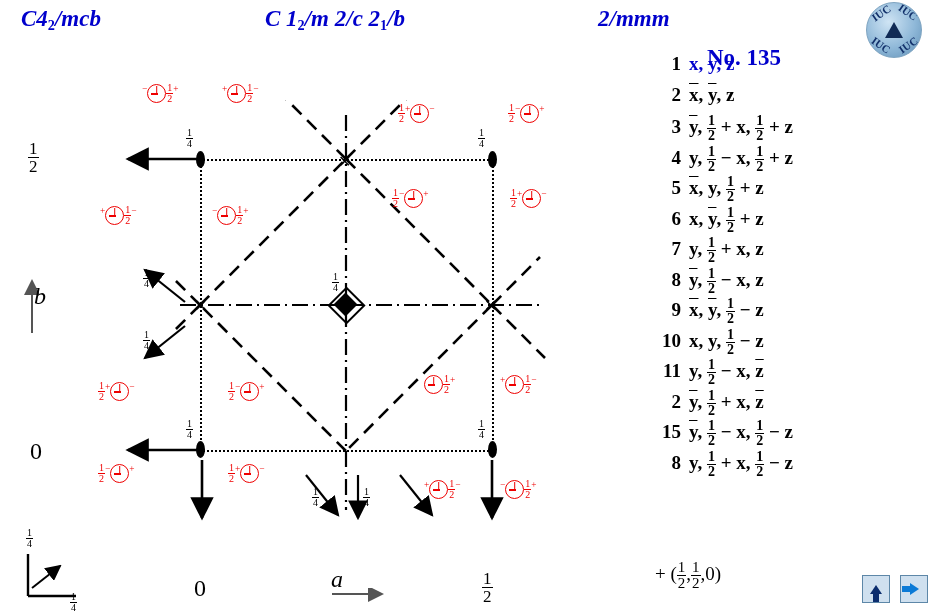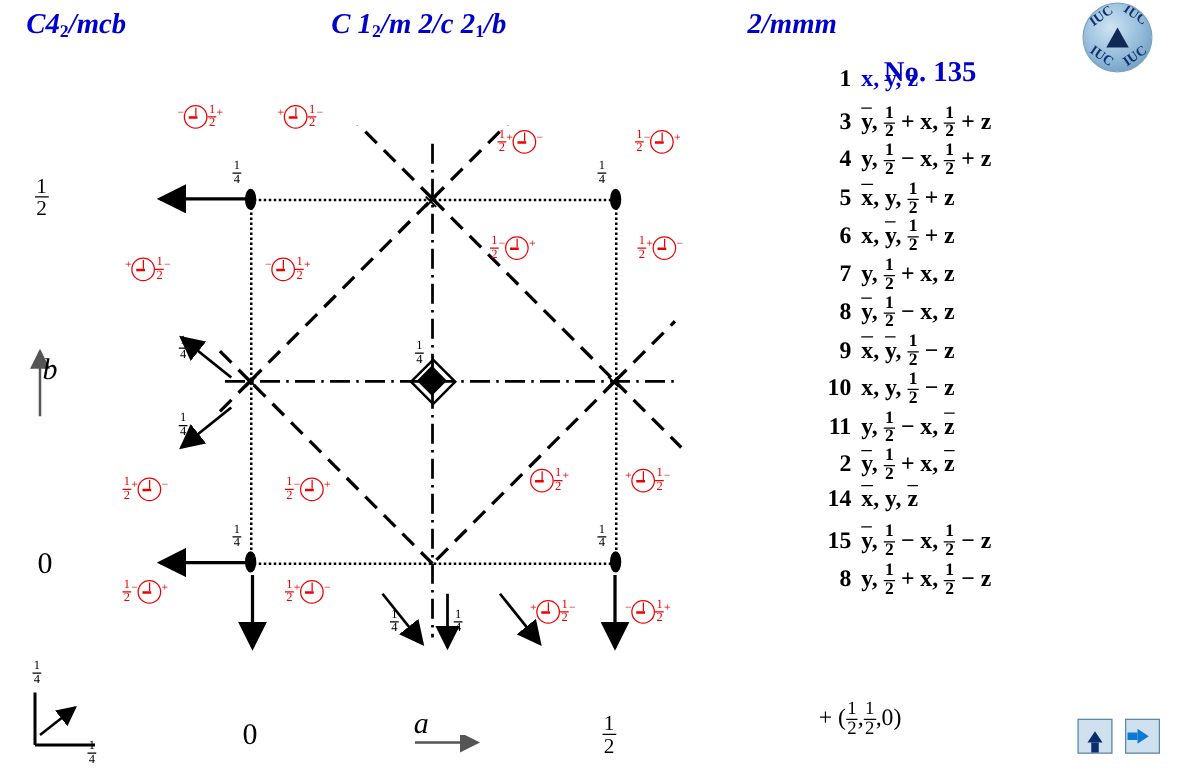--- a/index.html
+++ b/index.html
@@ -289,31 +289,31 @@
     <line x1="10" y1="6" x2="10" y2="48" stroke="#000" stroke-width="2.4"></line>
     <line x1="10" y1="48" x2="58" y2="48" stroke="#000" stroke-width="2.4"></line>
     <line x1="14" y1="40" x2="42" y2="18" stroke="#000" stroke-width="2" marker-end="url(#ah4)"></line>
   </svg>
   <div class="abs" style="left:26px;top:528px;"><span class="frac blk"><span class="n">1</span><span class="d">4</span></span></div>
   <div class="abs" style="left:70px;top:592px;"><span class="frac blk"><span class="n">1</span><span class="d">4</span></span></div>
 </div>
 
 <div class="ops" id="ops-list">
     <div class="row"><span class="num">1</span><span class="blue">x, y, z</span></div>
+    <div class="row"><span class="num">2</span><span><span class="ovl">x</span>, <span class="ovl">y</span>, z</span></div>
     <div class="row"><span class="num">3</span><span><span class="ovl">y</span>, <span class="frac blk" style="font-size:14px;"><span class="n">1</span><span class="d">2</span></span> + x, <span class="frac blk" style="font-size:14px;"><span class="n">1</span><span class="d">2</span></span> + z</span></div>
     <div class="row"><span class="num">4</span><span>y, <span class="frac blk" style="font-size:14px;"><span class="n">1</span><span class="d">2</span></span> − x, <span class="frac blk" style="font-size:14px;"><span class="n">1</span><span class="d">2</span></span> + z</span></div>
     <div class="row"><span class="num">5</span><span><span class="ovl">x</span>, y, <span class="frac blk" style="font-size:14px;"><span class="n">1</span><span class="d">2</span></span> + z</span></div>
     <div class="row"><span class="num">6</span><span>x, <span class="ovl">y</span>, <span class="frac blk" style="font-size:14px;"><span class="n">1</span><span class="d">2</span></span> + z</span></div>
     <div class="row"><span class="num">7</span><span>y, <span class="frac blk" style="font-size:14px;"><span class="n">1</span><span class="d">2</span></span> + x, z</span></div>
     <div class="row"><span class="num">8</span><span><span class="ovl">y</span>, <span class="frac blk" style="font-size:14px;"><span class="n">1</span><span class="d">2</span></span> − x, z</span></div>
     <div class="row"><span class="num">9</span><span><span class="ovl">x</span>, <span class="ovl">y</span>, <span class="frac blk" style="font-size:14px;"><span class="n">1</span><span class="d">2</span></span> − z</span></div>
     <div class="row"><span class="num">10</span><span>x, y, <span class="frac blk" style="font-size:14px;"><span class="n">1</span><span class="d">2</span></span> − z</span></div>
     <div class="row"><span class="num">11</span><span>y, <span class="frac blk" style="font-size:14px;"><span class="n">1</span><span class="d">2</span></span> − x, <span class="ovl">z</span></span></div>
     <div class="row"><span class="num">2</span><span><span class="ovl">y</span>, <span class="frac blk" style="font-size:14px;"><span class="n">1</span><span class="d">2</span></span> + x, <span class="ovl">z</span></span></div>
-    <div class="row"><span class="num">14</span><span><span class="ovl">x</span>, y, <span class="ovl">z</span></span></div>
     <div class="row"><span class="num">15</span><span><span class="ovl">y</span>, <span class="frac blk" style="font-size:14px;"><span class="n">1</span><span class="d">2</span></span> − x, <span class="frac blk" style="font-size:14px;"><span class="n">1</span><span class="d">2</span></span> − z</span></div>
     <div class="row"><span class="num">8</span><span>y, <span class="frac blk" style="font-size:14px;"><span class="n">1</span><span class="d">2</span></span> + x, <span class="frac blk" style="font-size:14px;"><span class="n">1</span><span class="d">2</span></span> − z</span></div>
   </div>
 
 <div class="abs" style="left:655px;top:560px;font-size:19px;">
   <span>+ (</span><span class="frac blk" style="font-size:15px;"><span class="n">1</span><span class="d">2</span></span><span>,</span><span class="frac blk" style="font-size:15px;"><span class="n">1</span><span class="d">2</span></span><span>,</span><span>0</span><span>)</span>
 </div>
 
 <div class="navbtn" style="left:862px;top:575px;">
   <span class="arrowup"></span>

